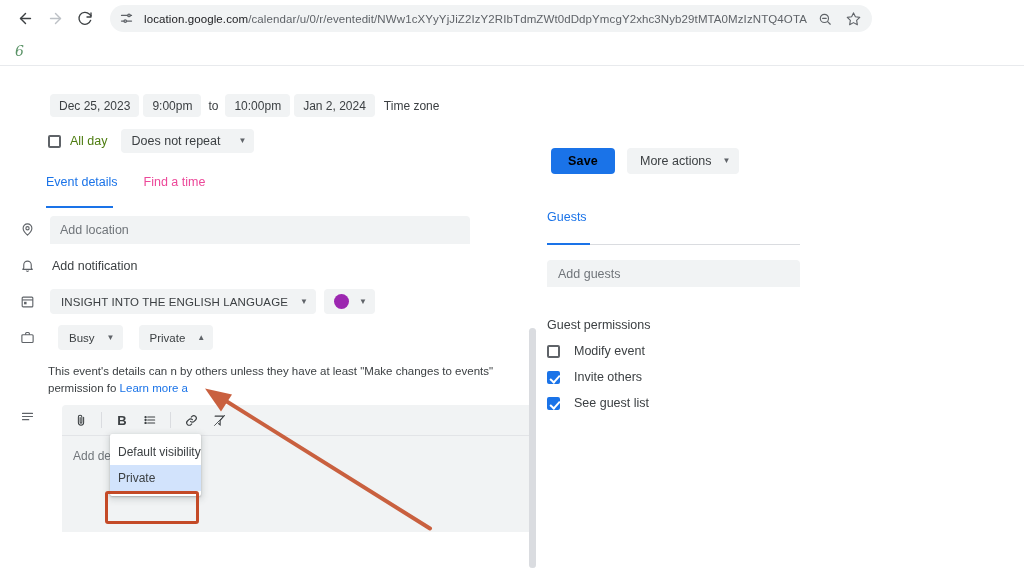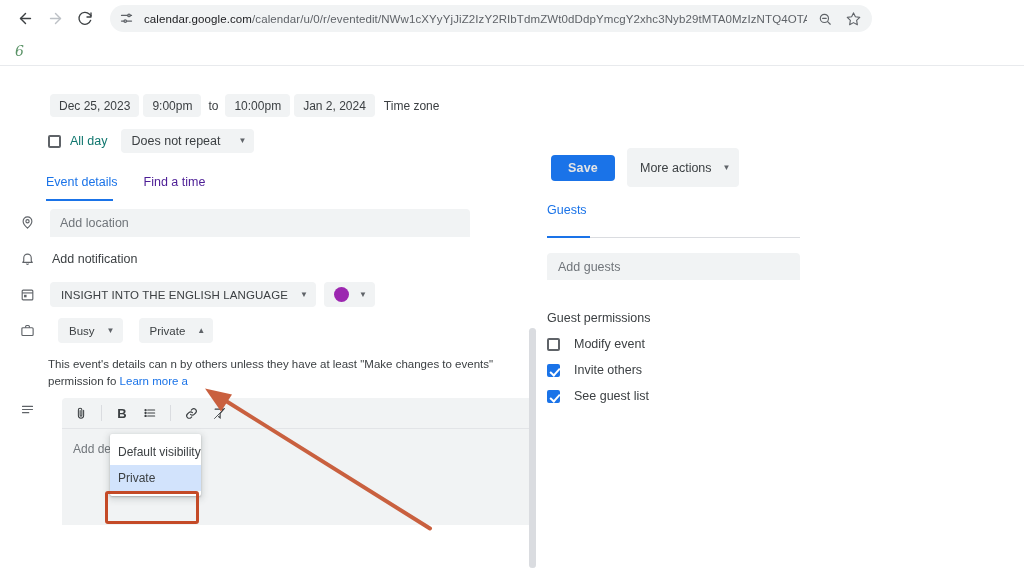--- a/index.html
+++ b/index.html
@@ -120,36 +120,36 @@
     width: 100%;
   }
 
   .header-actions {
     position: absolute;
     top: 82px; left: 551px;
     display: flex; align-items: center; gap: 12px;
   }
   .btn-save {
     background: #1a73e8;
-    color: #e5e5e5;
+    color: #000000;
     border: none;
     border-radius: 4px;
     height: 26px;
     padding: 0 17px;
     font-size: 12.5px;
     font-family: "Liberation Sans", sans-serif;
     font-weight: 700;
     letter-spacing: .2px;
   }
   .btn-more {
     background: #f1f3f4;
     color: #3c4043;
     border: none;
     border-radius: 4px;
-    height: 39px;
+    height: 26px;
     padding: 0 9px 0 13px;
     font-size: 12.5px;
     font-family: "Liberation Sans", sans-serif;
     display: flex; align-items: center; gap: 11px;
   }
   .caret { font-size: 8px; color: #5f6368; line-height: 1; }
 
   
   .datetime-row {
     display: flex; align-items: center;
@@ -188,40 +188,40 @@
   }
   .checkbox.checked::after {
     content: "";
     position: absolute;
     left: 3px; top: 0px;
     width: 4px; height: 8px;
     border: solid #fff;
     border-width: 0 2px 2px 0;
     transform: rotate(42deg);
   }
-  .allday-label { font-size: 12.5px; color: #0f766e; }
+  .allday-label { font-size: 12.5px; color: #4d7c0f; }
   .repeat-select {
     background: #f1f3f4;
     border-radius: 4px;
     height: 24px;
     padding: 0 8px 0 11px;
     display: flex; align-items: center; gap: 18px;
     font-size: 12.5px; color: #3c4043;
     margin-left: 4px;
   }
 
   
   .tabs {
     display: flex; gap: 26px;
-    margin: 22px 0 2px 46px;
+    margin: 22px 0 9px 46px;
     text-align: right;
   }
   .tab {
     font-size: 12.5px;
-    color: #4c1d95;
+    color: #ec4899;
     padding-bottom: 8px;
   }
   .tab.active { color: #1a73e8; }
 
   
   .content-cols {
     display: flex;
     position: relative;
   }
   .col-left {
@@ -465,21 +465,21 @@
     <span class="omni-lead">
       <svg width="15" height="15" viewBox="0 0 24 24" fill="none" stroke="currentColor" stroke-width="2" stroke-linecap="round">
           <line x1="4" y1="7" x2="14" y2="7"></line>
           <line x1="18" y1="7" x2="20" y2="7"></line>
           <circle cx="16" cy="7" r="2" fill="none"></circle>
           <line x1="4" y1="16" x2="8" y2="16"></line>
           <line x1="12" y1="16" x2="20" y2="16"></line>
           <circle cx="10" cy="16" r="2" fill="none"></circle>
         </svg>
     </span>
-    <span class="url-text"><span class="host">calendar.google.com</span><span class="path">/calendar/u/0/r/eventedit/NWw1cXYyYjJiZ2IzY2RIbTdmZWt0dDdpYmcgY2xhc3Nyb29tMTA0MzIzNTQ4OTAzOT...</span></span>
+    <span class="url-text"><span class="host">location.google.com</span><span class="path">/calendar/u/0/r/eventedit/NWw1cXYyYjJiZ2IzY2RIbTdmZWt0dDdpYmcgY2xhc3Nyb29tMTA0MzIzNTQ4OTAzOT...</span></span>
     <span class="omni-icon">
       <svg width="14" height="14" viewBox="0 0 24 24" fill="none" stroke="currentColor" stroke-width="2" stroke-linecap="round">
           <circle cx="11" cy="11" r="7"></circle>
           <line x1="16.5" y1="16.5" x2="21" y2="21"></line>
           <line x1="8" y1="11" x2="14" y2="11"></line>
         </svg>
     </span>
     <span class="omni-icon">
       <svg width="15" height="15" viewBox="0 0 24 24" fill="none" stroke="currentColor" stroke-width="1.8" stroke-linejoin="round">
           <polygon points="12 3 15 9.3 22 10.2 17 15 18.2 22 12 18.6 5.8 22 7 15 2 10.2 9 9.3"></polygon>

